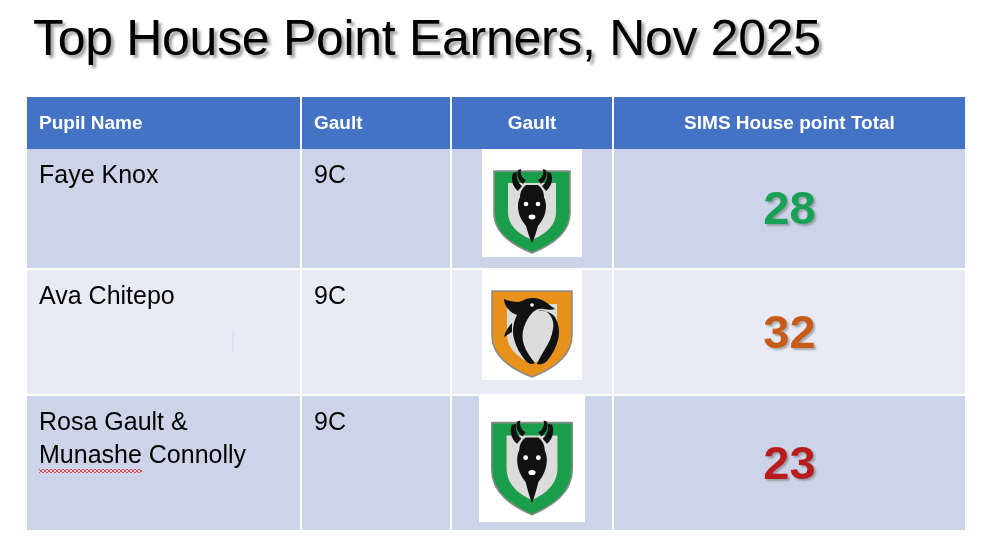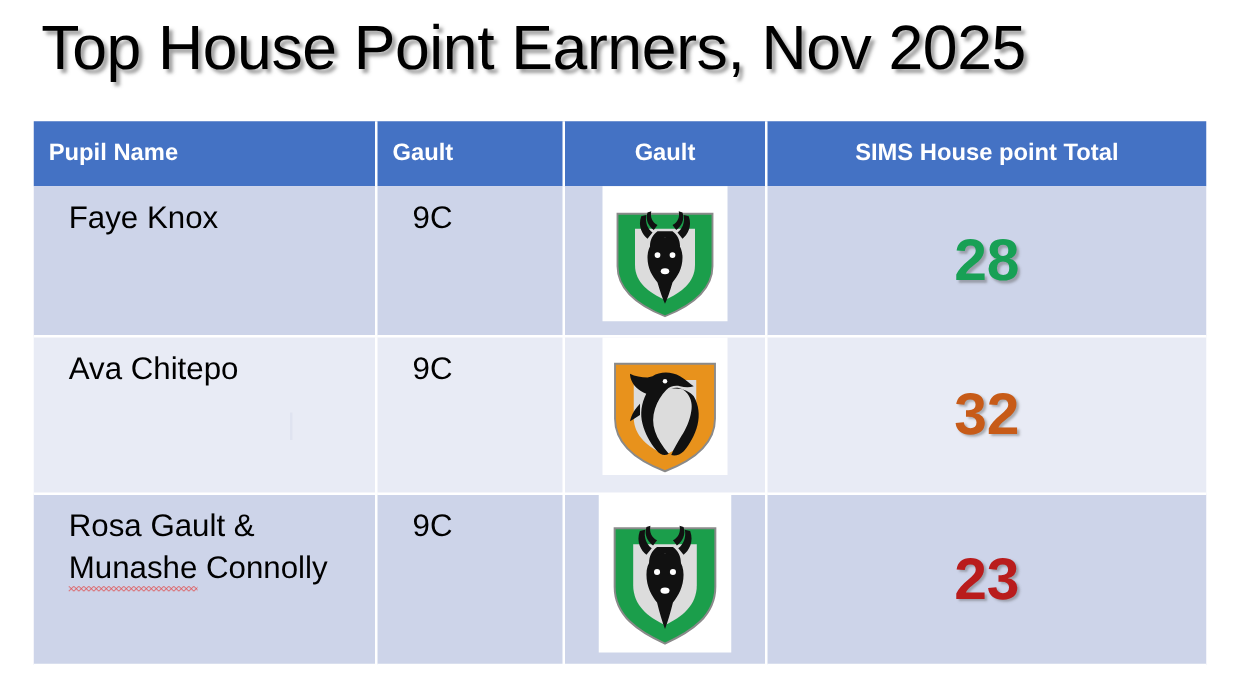--- a/index.html
+++ b/index.html
@@ -59,21 +59,21 @@
     text-align: center;
     padding-left: 0;
   }
   #points-table th:last-child { border-right: none; }
 
   #points-table td {
     border-right: 2px solid #ffffff;
     border-bottom: 2px solid #ffffff;
     box-sizing: border-box;
     vertical-align: top;
-    padding: 9px 0 0 28px;
+    padding: 9px 0 0 12px;
     font-size: 25px;
     color: #000000;
     line-height: 1.33;
   }
   #points-table td:last-child { border-right: none; }
 
   tr.band-dark td { background: #CDD4E9; }
   tr.band-light td { background: #E8EBF5; }
 
   tr.r1 td { height: 120px; }

